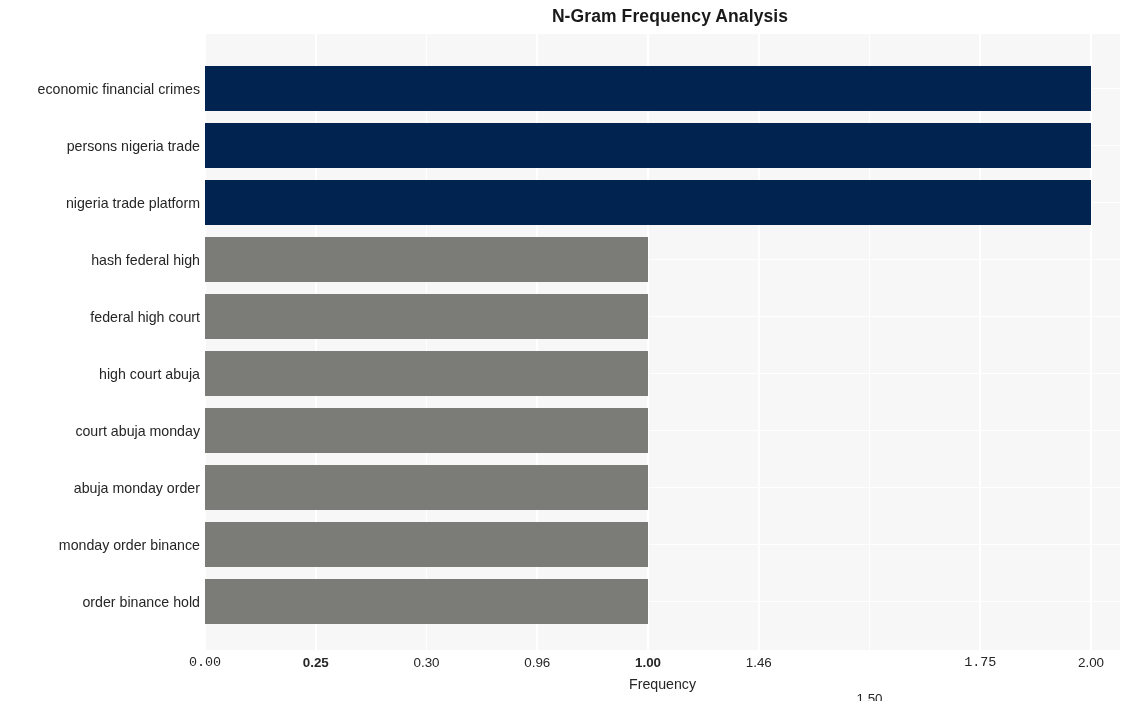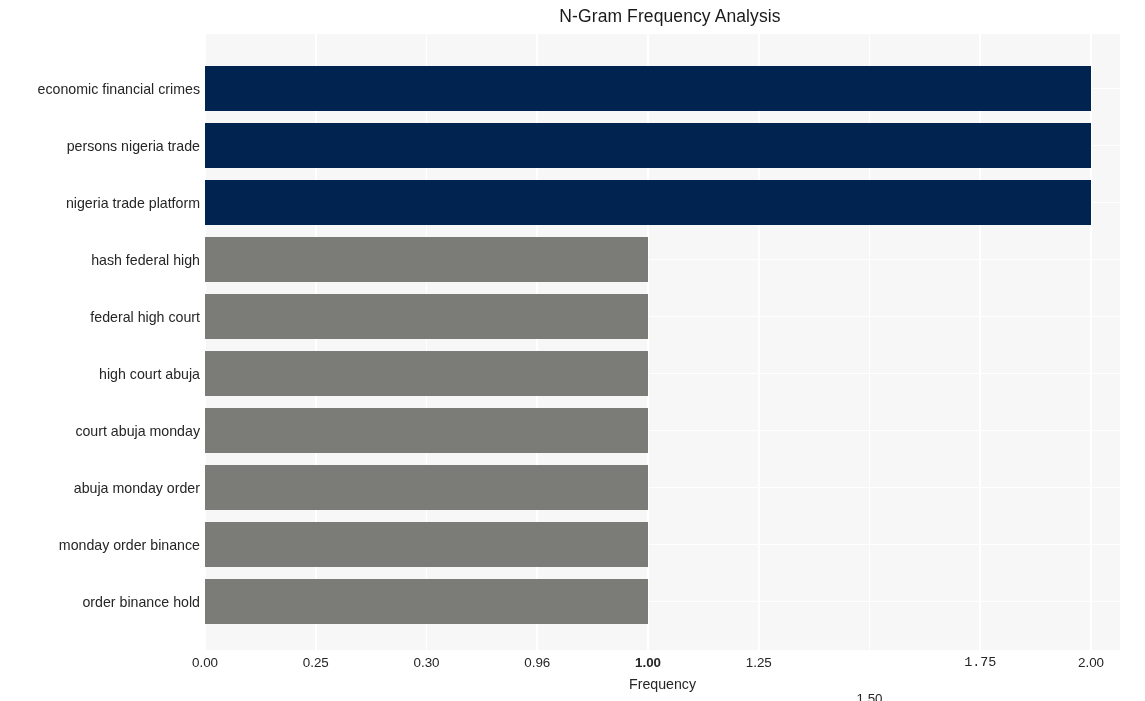--- a/index.html
+++ b/index.html
@@ -24,21 +24,21 @@
   }
 
   
   #chart-title {
     position: absolute;
     left: 205px;
     top: 6px;
     width: 930px;
     text-align: center;
     font-size: 17.5px;
-    font-weight: normal;
+    font-weight: bold;
     color: #1a1a1a;
     letter-spacing: 0.1px;
     white-space: nowrap;
   }
 
   
   #plot-area {
     position: absolute;
     left: 205px;
     top: 34px;
@@ -156,26 +156,26 @@
       <div class="ytick-label" style="top: 195.5px;">nigeria trade platform</div>
       <div class="ytick-label" style="top: 252.5px;">hash federal high</div>
       <div class="ytick-label" style="top: 309.5px;">federal high court</div>
       <div class="ytick-label" style="top: 366.5px;">high court abuja</div>
       <div class="ytick-label" style="top: 423.5px;">court abuja monday</div>
       <div class="ytick-label" style="top: 480.5px;">abuja monday order</div>
       <div class="ytick-label" style="top: 537.5px;">monday order binance</div>
       <div class="ytick-label" style="top: 594.5px;">order binance hold</div>
     </div>
   <div id="xtick-labels">
-      <div class="xtick-label" style="left: 205px;">0.00</div>
-      <div class="xtick-label" style="left: 315.75px;">0.25</div>
+      <div class="xtick-label" style="left: 205px; font-family: Liberation Mono, monospace;">0.00</div>
+      <div class="xtick-label" style="left: 315.75px; font-weight: bold;">0.25</div>
       <div class="xtick-label" style="left: 426.5px;">0.30</div>
       <div class="xtick-label" style="left: 537.25px;">0.96</div>
       <div class="xtick-label" style="left: 648px; font-weight: bold;">1.00</div>
-      <div class="xtick-label" style="left: 758.75px;">1.25</div>
+      <div class="xtick-label" style="left: 758.75px;">1.46</div>
       <div class="xtick-label" style="left: 869.5px; margin-top: 36px;">1.50</div>
       <div class="xtick-label" style="left: 980.25px; font-family: Liberation Mono, monospace;">1.75</div>
       <div class="xtick-label" style="left: 1091px;">2.00</div>
     </div>
 
   <div id="xaxis-label">Frequency</div>
 
 </div>
 
 </body></html>

